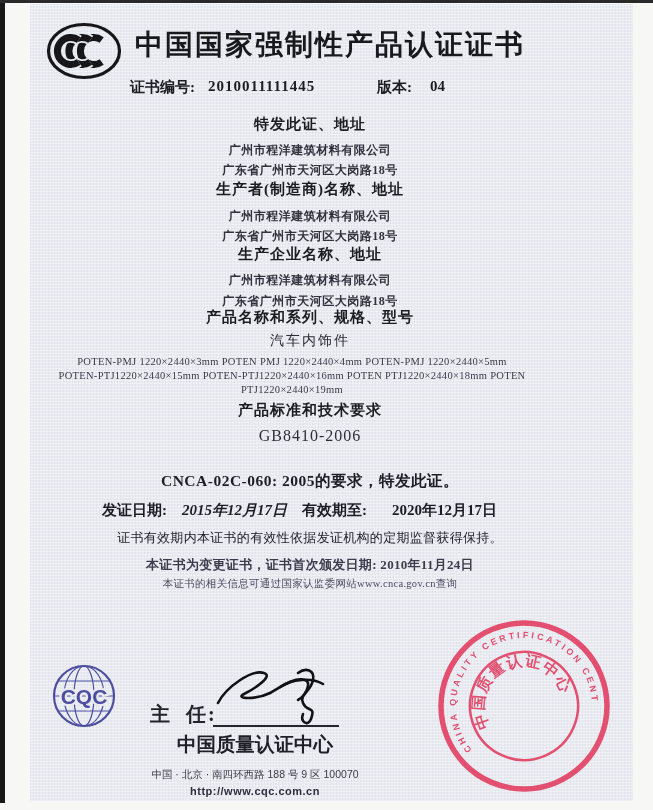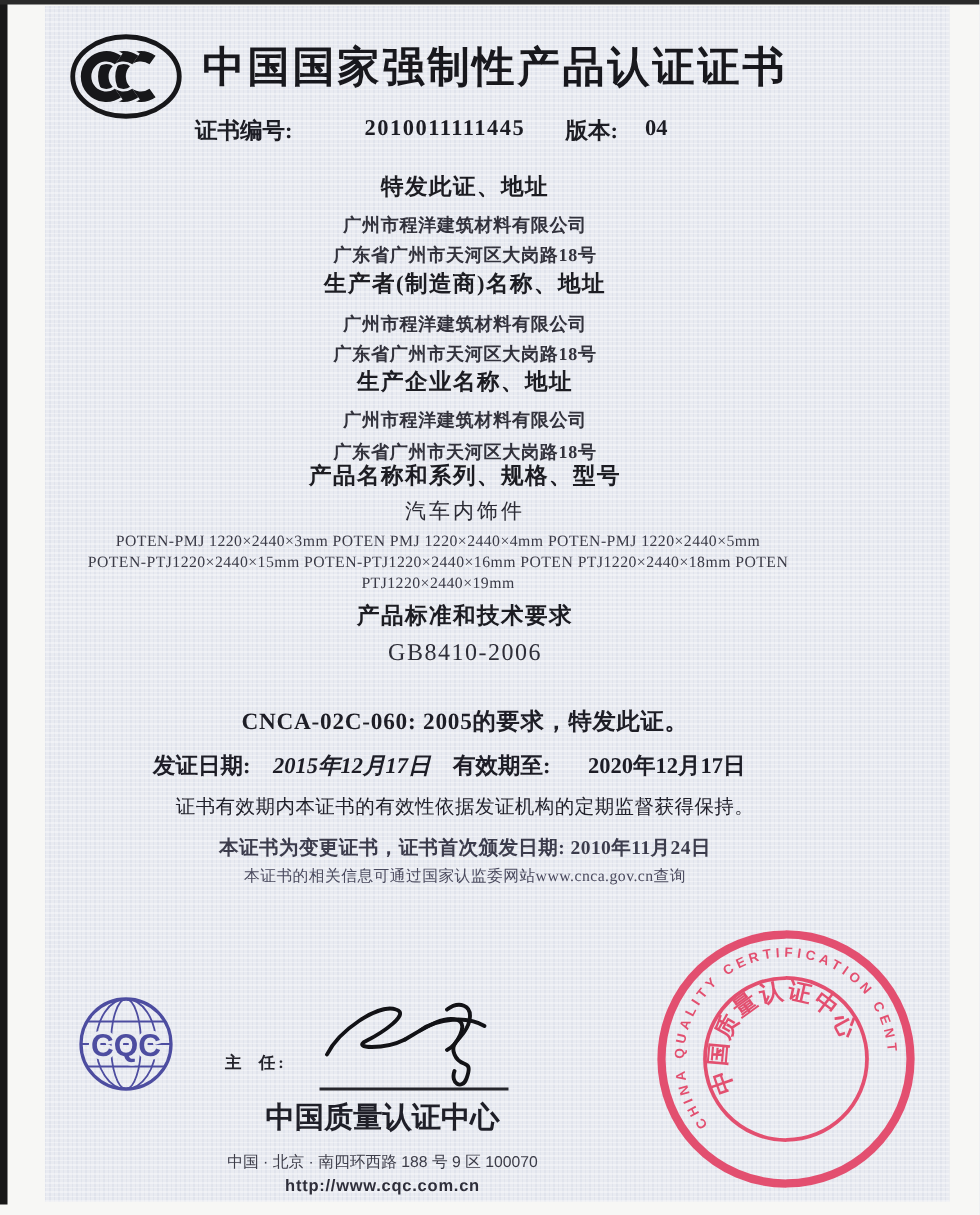--- a/index.html
+++ b/index.html
@@ -16,38 +16,38 @@
       repeating-linear-gradient(0deg, rgba(255,255,255,.35) 0 1px, rgba(0,0,0,0) 1px 3px),
       repeating-linear-gradient(90deg, rgba(170,180,205,.14) 0 1px, rgba(0,0,0,0) 1px 3px);
   }
   .cline{position:absolute;left:0;width:560px;text-align:center;}
   .title{
     position:absolute;left:60px;top:22px;width:480px;text-align:center;
     font-size:28px;font-weight:bold;letter-spacing:2px;color:#18181d;
   }
   .certline{position:absolute;top:74px;font-size:15px;font-weight:bold;color:#1d1d24;}
   .lbl-certno{left:100px;}
-  .val-certno{left:178px;font-weight:bold;letter-spacing:1px;margin-left:35px;}
+  .val-certno{left:178px;font-weight:bold;letter-spacing:1px;}
   .lbl-version{left:347px;}
   .val-version{left:400px;}
   .sec-head{font-size:15px;font-weight:bold;letter-spacing:1px;color:#1c1c22;}
   .sec-val{font-size:12px;color:#32323c;letter-spacing:.5px;font-weight:bold;}
   .product-val{font-size:14px;color:#2c2c36;letter-spacing:2px;}
   .models{
     position:absolute;left:28px;top:351px;width:468px;text-align:center;
     font-size:10.5px;line-height:14px;color:#3a3a46;letter-spacing:.3px;
   }
   .standard{font-size:16px;letter-spacing:1px;color:#2e2e38;}
   .statement{font-size:15.5px;font-weight:bold;color:#1e1e26;letter-spacing:.5px;}
   .dates span{position:absolute;font-size:15px;font-weight:bold;color:#1d1d26;}
   .note-validity{font-size:13px;font-weight:normal;color:#22222c;letter-spacing:.3px;}
   .note-change{font-size:13px;font-weight:bold;color:#3c3c4c;letter-spacing:.3px;}
   .note-info{font-size:10.5px;color:#4a4a5e;letter-spacing:.3px;}
   .director{
-    position:absolute;left:120px;top:697px;font-size:11px;font-weight:bold;
+    position:absolute;left:120px;top:697px;font-size:20px;font-weight:bold;
     color:#23232b;white-space:pre;letter-spacing:2px;
   }
   .sig-line{position:absolute;left:183px;top:721px;width:126px;height:2px;background:#26262c;}
   .footer-center{position:absolute;left:75px;width:300px;top:0;height:0;}
   .org-name{
     position:absolute;left:0;top:727px;width:300px;text-align:center;
     font-family:"Liberation Sans", sans-serif;font-size:19.5px;font-weight:bold;
     color:#1f1f28;letter-spacing:0px;
   }
   .org-addr{

